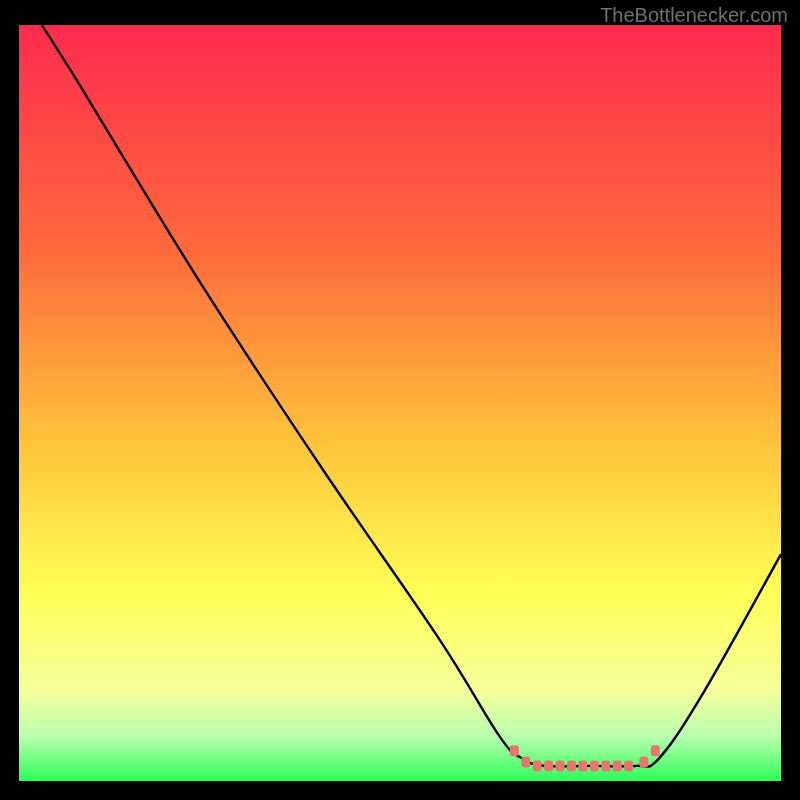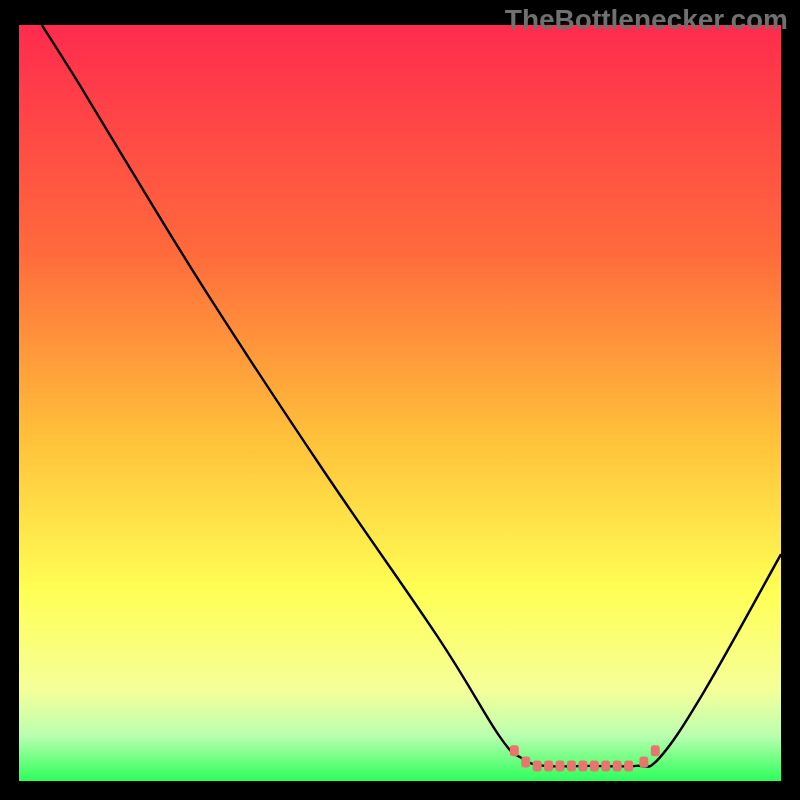--- a/index.html
+++ b/index.html
@@ -9,22 +9,22 @@
     height: 800px;
     background: #000;
     position: relative;
     font-family: Arial, Helvetica, sans-serif;
   }
   .watermark {
     position: absolute;
     top: 4px;
     right: 12px;
     color: #707070;
-    font-size: 28px;
-    font-weight: bold;
+    font-size: 20px;
+    font-weight: normal;
     z-index: 10;
   }
   .plot-outer {
     position: absolute;
     left: 19px;
     top: 25px;
     width: 762px;
     height: 756px;
     background: #000;
   }

